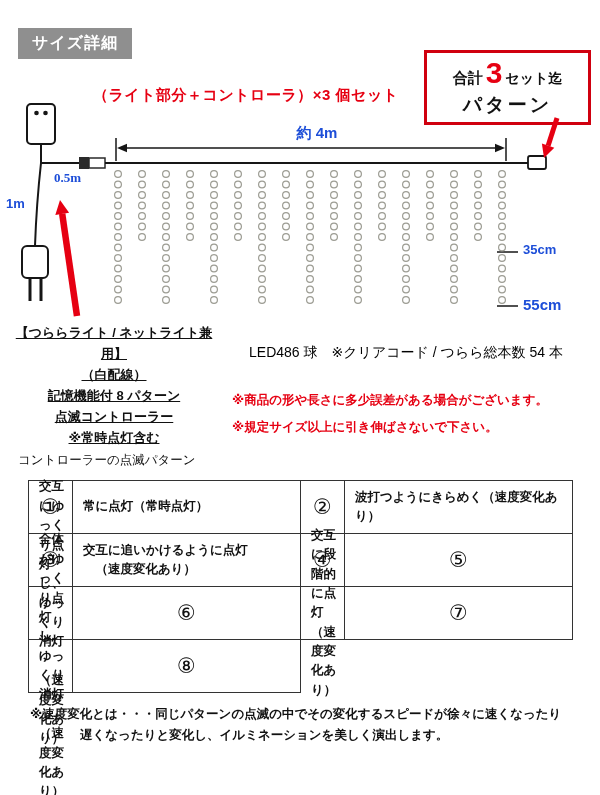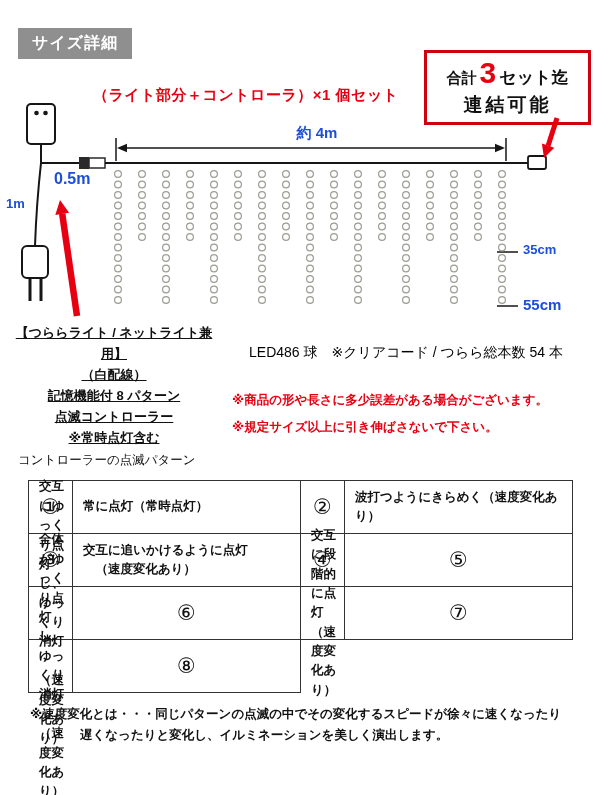--- a/index.html
+++ b/index.html
@@ -21,28 +21,28 @@
     position: absolute; left: 93px; top: 86px;
     color: #e60012; font-weight: bold; font-size: 15px; letter-spacing: 0.5px;
   }
   .link-box {
     position: absolute; left: 424px; top: 50px; width: 167px;
     border: 3px solid #d0000f; background: #fff;
     text-align: center; padding: 4px 2px 6px 2px;
   }
   .lb-line1 { font-size: 15px; font-weight: bold; line-height: 32px; }
   .lb-count { color: #e60012; font-size: 30px; font-weight: bold; margin: 0 3px; }
-  .lb-suffix { font-size: 17px; }
+  .lb-suffix { font-size: 14px; }
   .lb-line2 { font-size: 19px; font-weight: bold; letter-spacing: 3px; line-height: 22px; }
 
   .diagram { position: absolute; left: 0; top: 0; }
 
   .dim-label { position: absolute; font-weight: bold; color: #1d4ed8; }
   .lbl-4m   { left: 267px; top: 124px; width: 100px; text-align: center; font-size: 15px; }
-  .lbl-05m  { left: 54px;  top: 170px; font-size: 16px; }
+  .lbl-05m  { left: 54px;  top: 170px; font-size: 13px; font-family: Liberation Serif, serif; }
   .lbl-1m   { left: 6px;   top: 196px; font-size: 13px; }
   .lbl-35   { left: 523px; top: 242px; font-size: 13px; }
   .lbl-55   { left: 523px; top: 296px; font-size: 15px; }
 
   .spec-box {
     position: absolute; left: 10px; top: 322px; width: 208px;
     text-align: center; font-size: 13px; font-weight: bold; line-height: 21px; text-decoration: underline;
   }
   .led-note {
     position: absolute; left: 231px; top: 344px; width: 350px;
@@ -76,27 +76,27 @@
     white-space: pre-line;
   }
 </style>
 </head>
 <body>
 
 <div class="canvas">
 
   <div class="badge">サイズ詳細</div>
 
-  <div class="set-note">（ライト部分＋コントローラ）×1 個セット</div>
+  <div class="set-note">（ライト部分＋コントローラ）×3 個セット</div>
 
   <div class="link-box">
     <div class="lb-line1">
       <span>合計</span><span class="lb-count">3</span><span class="lb-suffix">セット迄</span>
     </div>
-    <div class="lb-line2">連結可能</div>
+    <div class="lb-line2">パターン</div>
   </div>
 
   <svg class="diagram" width="600" height="340" viewBox="0 0 600 340">
 
     <g>
       <rect x="27" y="104" width="28" height="40" rx="4" fill="#fff" stroke="#161616" stroke-width="2"></rect>
       <circle cx="36.5" cy="113" r="2.3" fill="#161616"></circle>
       <circle cx="45.5" cy="113" r="2.3" fill="#161616"></circle>
     </g>
 

